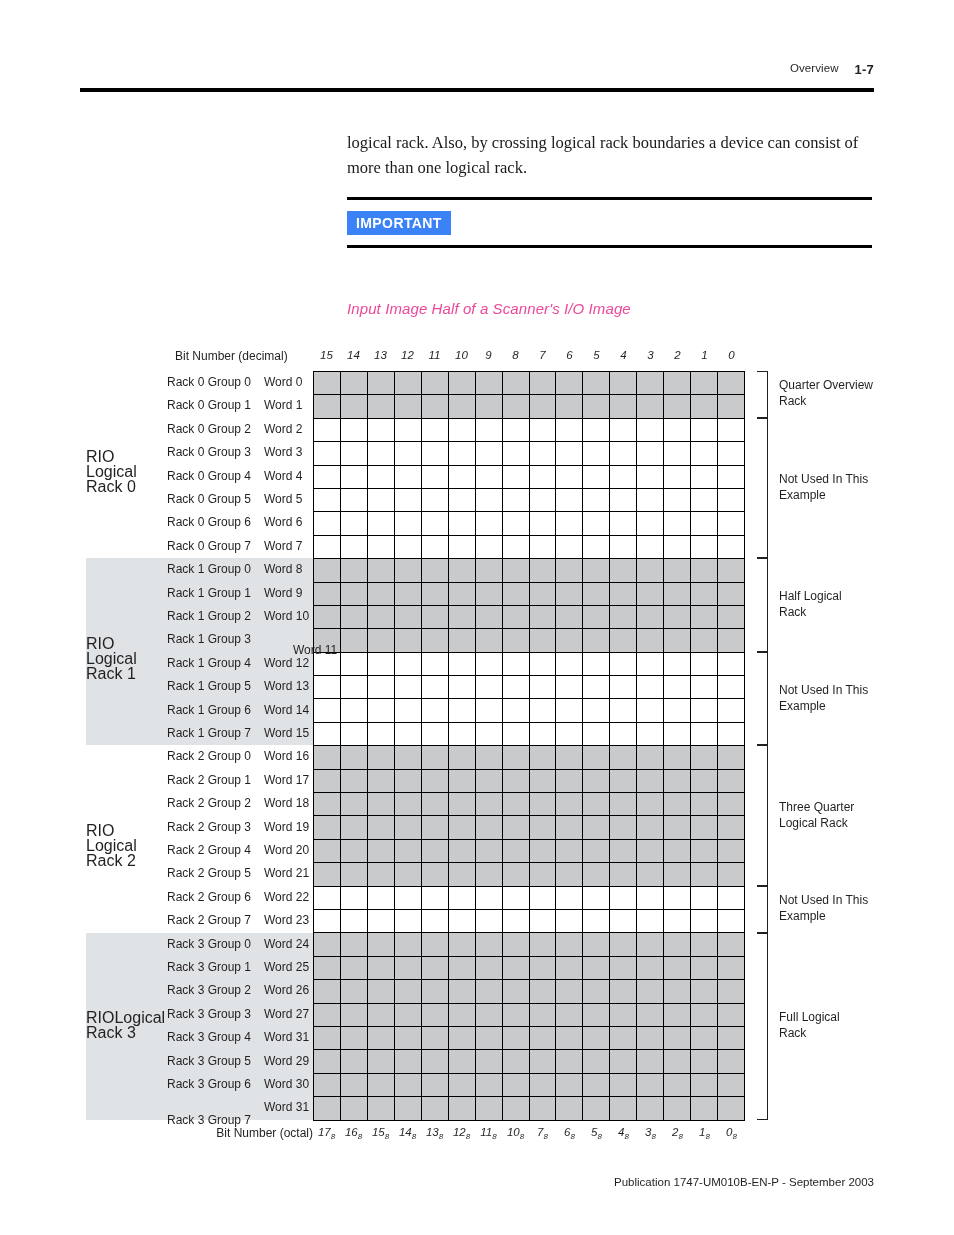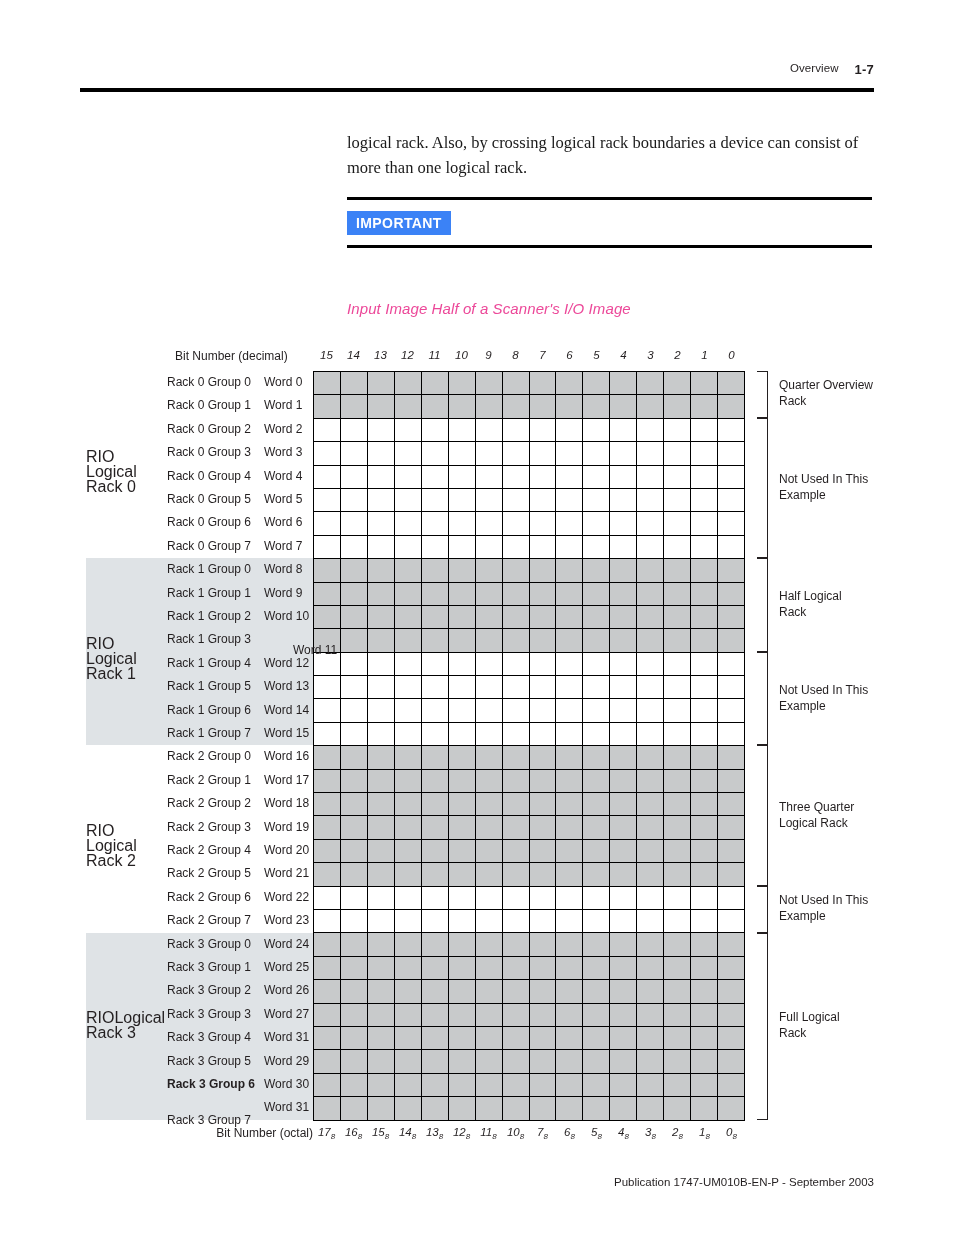--- a/index.html
+++ b/index.html
@@ -908,21 +908,21 @@
       <div class="row-label group" style="top: 616px;">Rack 3 Group 1</div>
       <div class="row-label word" style="top: 616px;">Word 25</div>
       <div class="row-label group" style="top: 639.4px;">Rack 3 Group 2</div>
       <div class="row-label word" style="top: 639.4px;">Word 26</div>
       <div class="row-label group" style="top: 662.8px;">Rack 3 Group 3</div>
       <div class="row-label word" style="top: 662.8px;">Word 27</div>
       <div class="row-label group" style="top: 686.2px;">Rack 3 Group 4</div>
       <div class="row-label word" style="top: 686.2px;">Word 31</div>
       <div class="row-label group" style="top: 709.6px;">Rack 3 Group 5</div>
       <div class="row-label word" style="top: 709.6px;">Word 29</div>
-      <div class="row-label group" style="top: 733px; font-weight: bold;">Rack 3 Group 6</div>
+      <div class="row-label group" style="top: 733px;">Rack 3 Group 6</div>
       <div class="row-label word" style="top: 733px;">Word 30</div>
       <div class="row-label group" style="top: 756.4px; margin-top: 13px;">Rack 3 Group 7</div>
       <div class="row-label word" style="top: 756.4px;">Word 31</div>
     </div>
   <div id="rack-titles">
       <div class="rack-title" style="top: 108.6px;">
         <div>RIO Logical</div>
         <div>Rack 0</div>
       </div>
       <div class="rack-title" style="top: 295.8px;">

